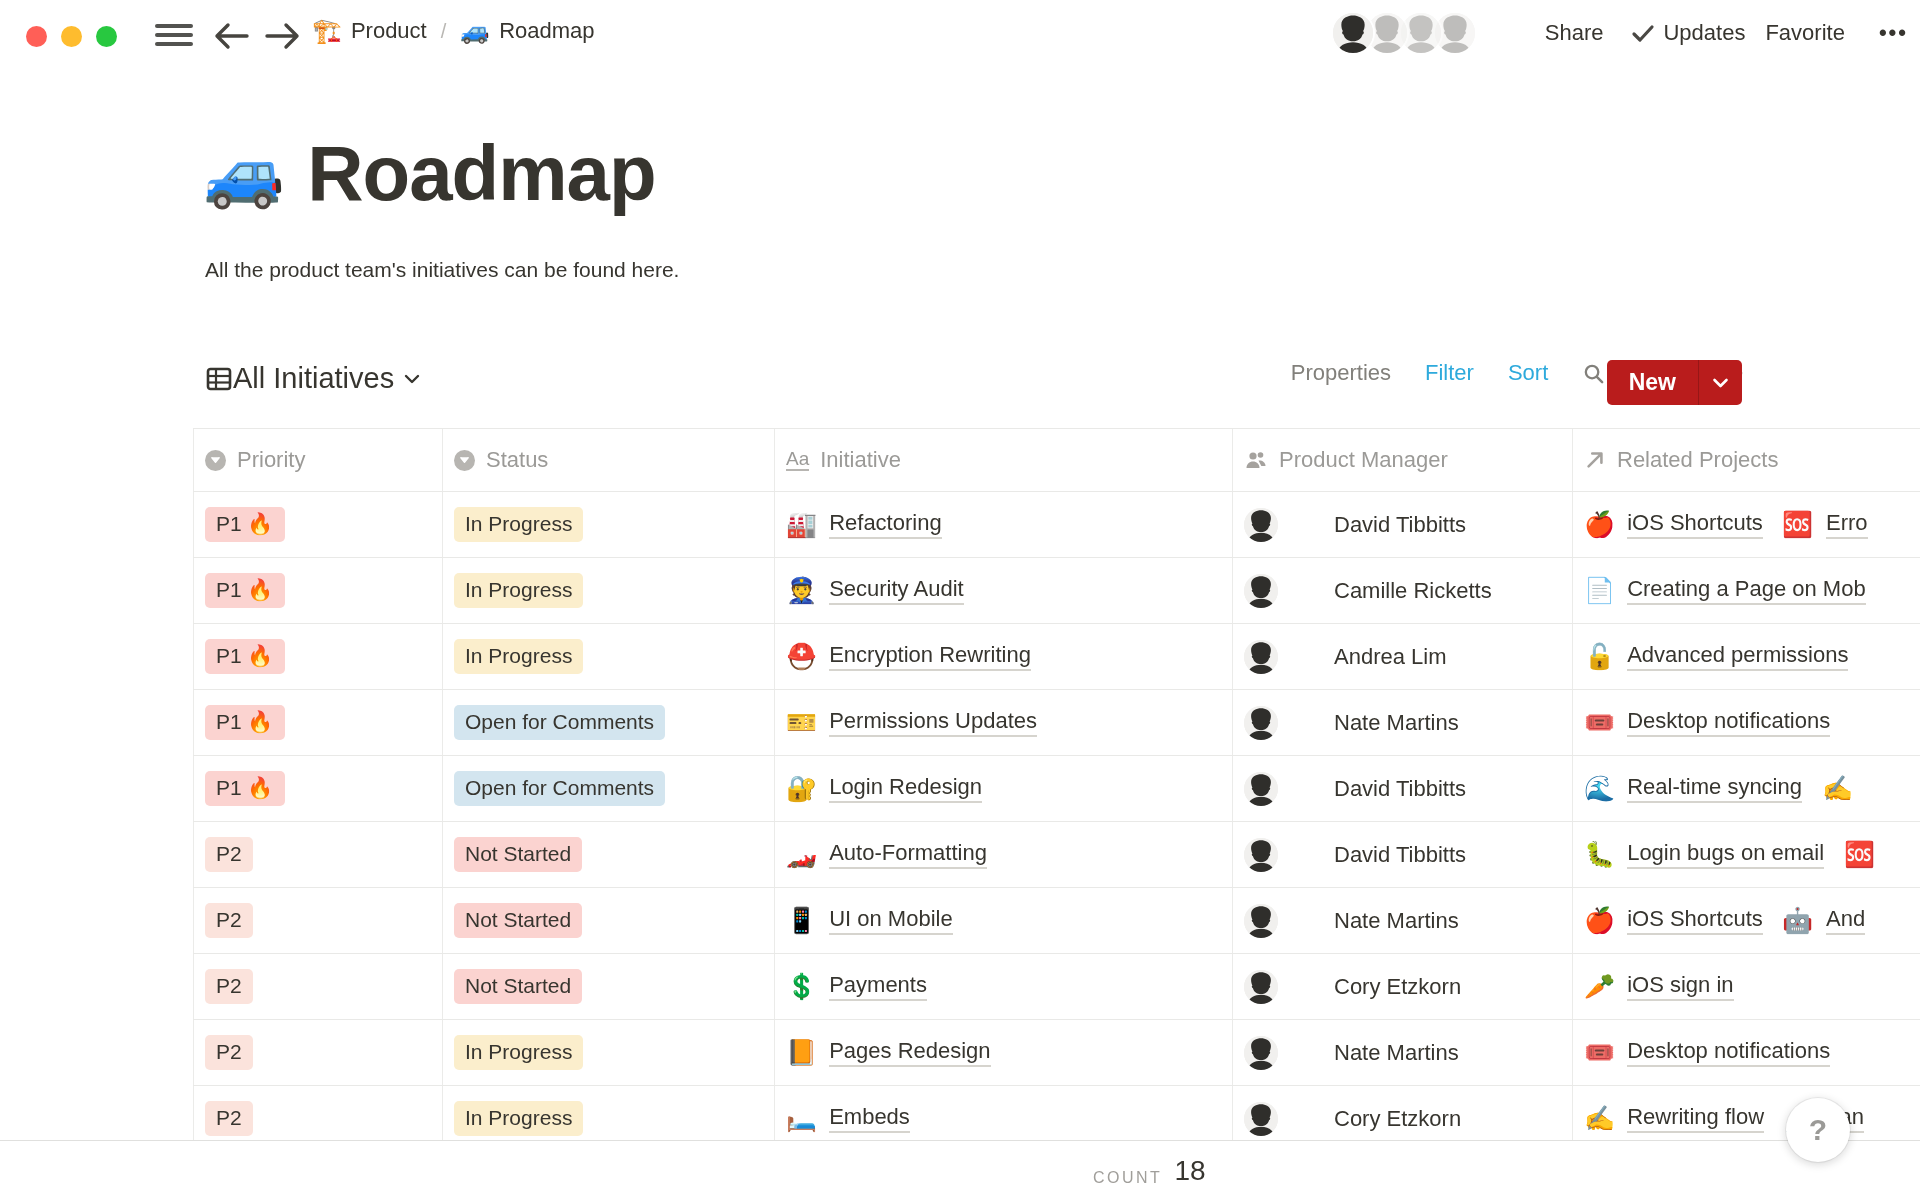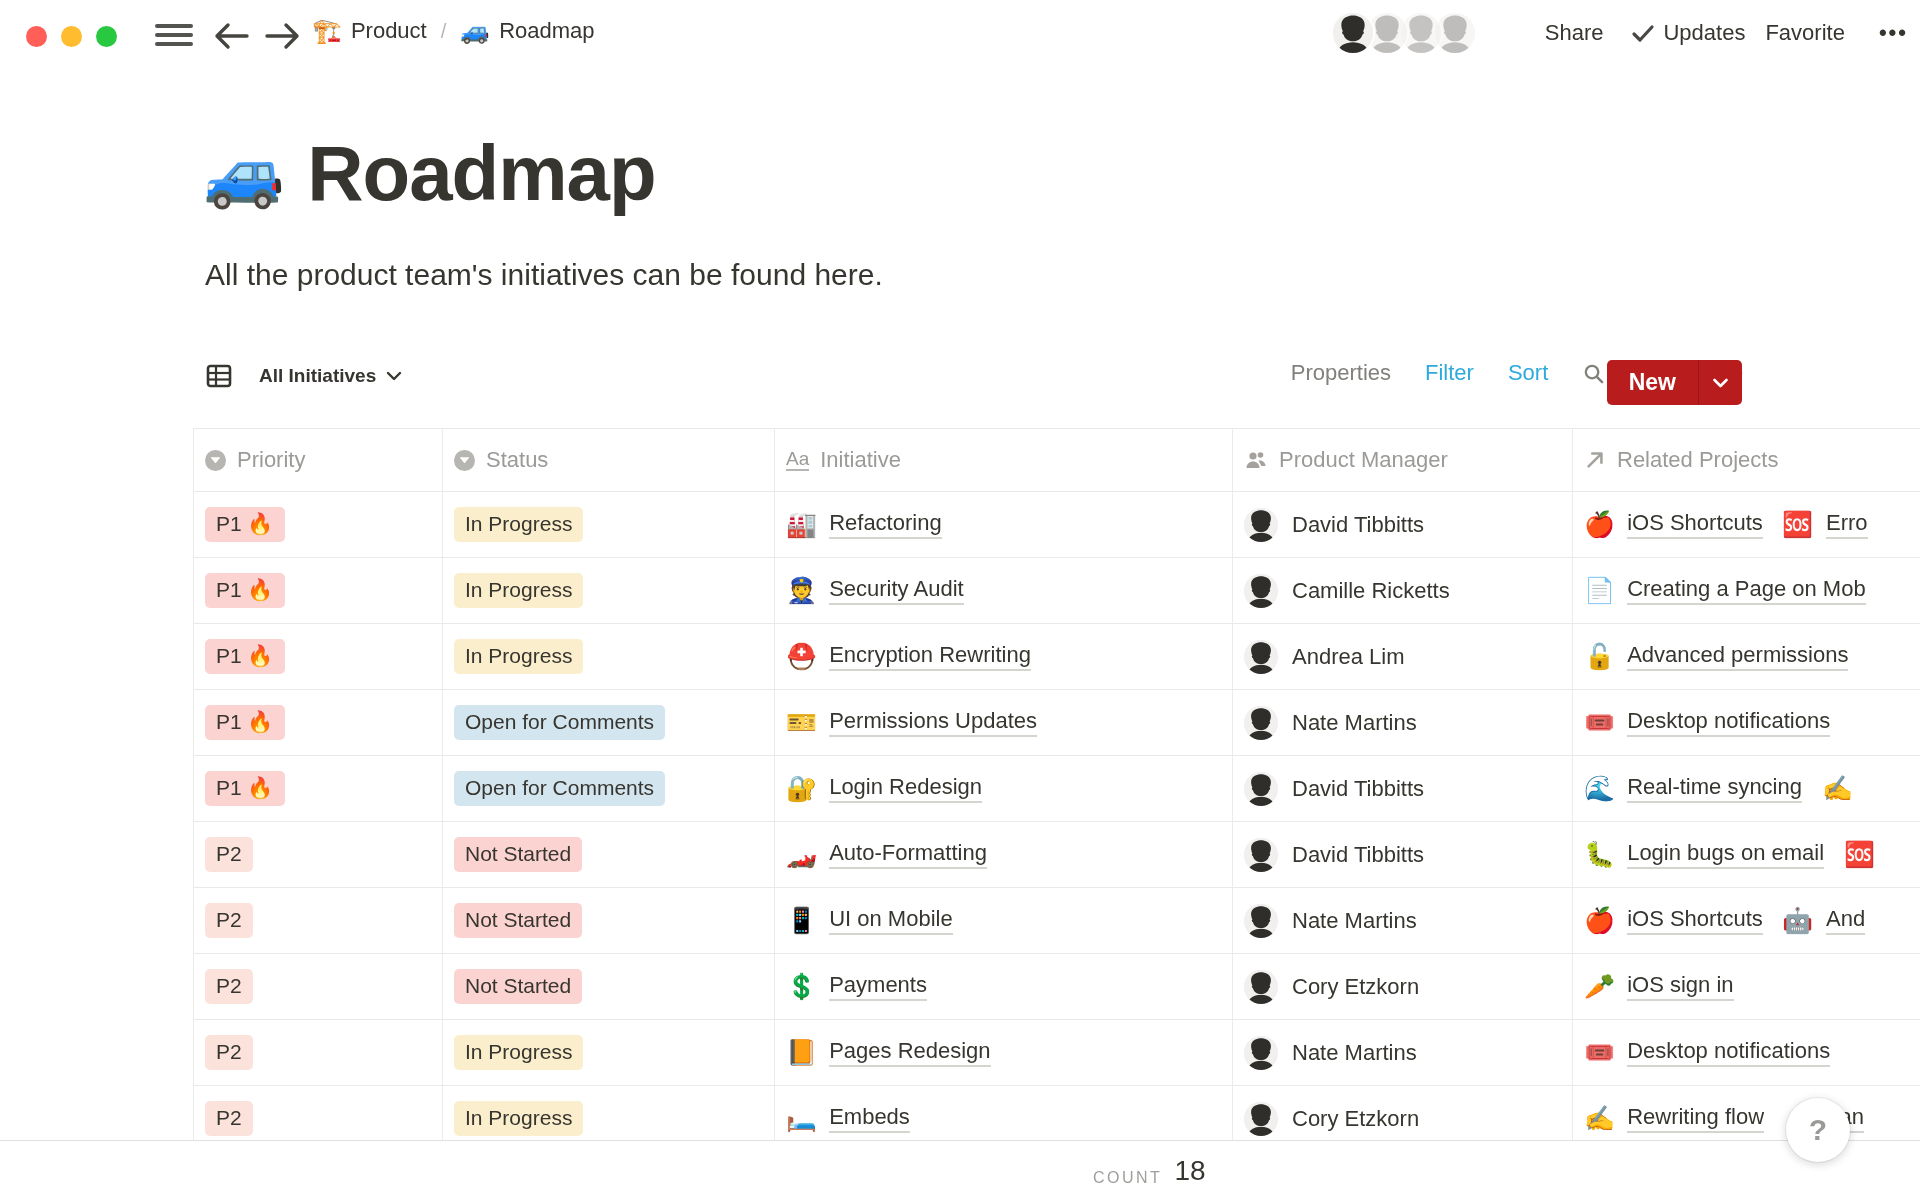--- a/index.html
+++ b/index.html
@@ -31,26 +31,26 @@
   .top-action { font-size:22px; color:#37352f; margin-left:30px; cursor:pointer; white-space:nowrap; }
   .updates { display:flex; align-items:center; margin-left:28px; }
   .updates svg { margin-right:8px; }
   .fav { margin-left:20px; }
   .dots3 { margin-left:34px; font-size:22px; letter-spacing:2px; font-weight:bold; }
 
   
   .page-title { position:absolute; left:203px; top:128px; display:flex; align-items:center; }
   .page-title .emo { font-size:66px; margin-right:22px; }
   .page-title h1 { font-size:78px; font-weight:700; letter-spacing:-1px; color:#37352f; }
-  .page-desc { position:absolute; left:205px; top:258px; font-size:30px; color:#37352f; }
+  .page-desc { position:absolute; left:205px; top:258px; font-size:21px; color:#37352f; }
 
   
   .toolbar { position:absolute; left:0; top:352px; width:1920px; height:56px; }
   .view-switch { position:absolute; left:205px; top:10px; display:flex; align-items:center; cursor:pointer; }
-  .view-switch .label { font-size:19px; font-weight:700; margin:0 10px 0 26px; }
+  .view-switch .label { font-size:29px; font-weight:400; margin:0 10px 0 0; }
   .tb-right { position:absolute; right:175px; top:8px; display:flex; align-items:center; }
   .tb-item { font-size:22px; margin-left:34px; cursor:pointer; white-space:nowrap;text-align:center; }
   .tb-gray { color:#82807b; }
   .tb-blue { color:#2eaadc; }
   .tb-search { display:flex; align-items:center; }
   .tb-search svg { margin-right:9px; }
   .tb-dots { color:#a5a29e; font-size:20px; letter-spacing:2px; font-weight:bold; }
   .new-btn { position:absolute; right:0px; top:0; margin-left:28px; height:45px; display:flex; align-items:stretch;
              background:#b91c1c; border-radius:5px; overflow:hidden; cursor:pointer; }
   .new-btn { position:relative; }
@@ -68,21 +68,21 @@
   .c1 { width:332px; border-right:1px solid #ebebe9; }
   .c2 { width:458px; border-right:1px solid #ebebe9; }
   .c3 { width:340px; border-right:1px solid #ebebe9; }
   .c4 { width:900px; }
   .thead .cell { color:#9b9a97; font-size:22px; }
   .hicon { margin-right:11px; display:flex; align-items:center; }
   .sel-icon { width:21px; height:21px; border-radius:50%; background:#b7b5b1; display:flex; align-items:center; justify-content:center; }
   .aa-icon { font-size:19px; color:#9b9a97; border-bottom:2px solid #b7b5b1; line-height:1.05; font-weight:400; }
 
   .badge { display:inline-block; font-size:21px; color:#37352f; padding:4px 11px; border-radius:5px; line-height:1.25; }
-  .rowtext { font-size:22px; color:#37352f; }
+  .rowtext { font-size:22px; color:#37352f;margin-left:42px; }
   .ilink { display:flex; align-items:center; cursor:pointer; }
   .ilink .emo { font-size:25px; margin-right:12px; }
   .ilink .lt { font-size:22px; font-weight:500; color:#37352f; border-bottom:2px solid #d6d4ce; padding-bottom:1px; }
   .relcell .ilink { margin-right:20px; flex:0 0 auto; }
   .pm { display:flex; align-items:center; }
   .pm .avatar { width:34px; height:34px; margin-right:14px; border:none; }
 
   
   .foot-line { position:absolute; left:0; top:1140px; width:1920px; border-top:1px solid #e0e0de; }
   .countbar { position:absolute; left:1093px; top:1155px; display:flex; align-items:flex-end; }

